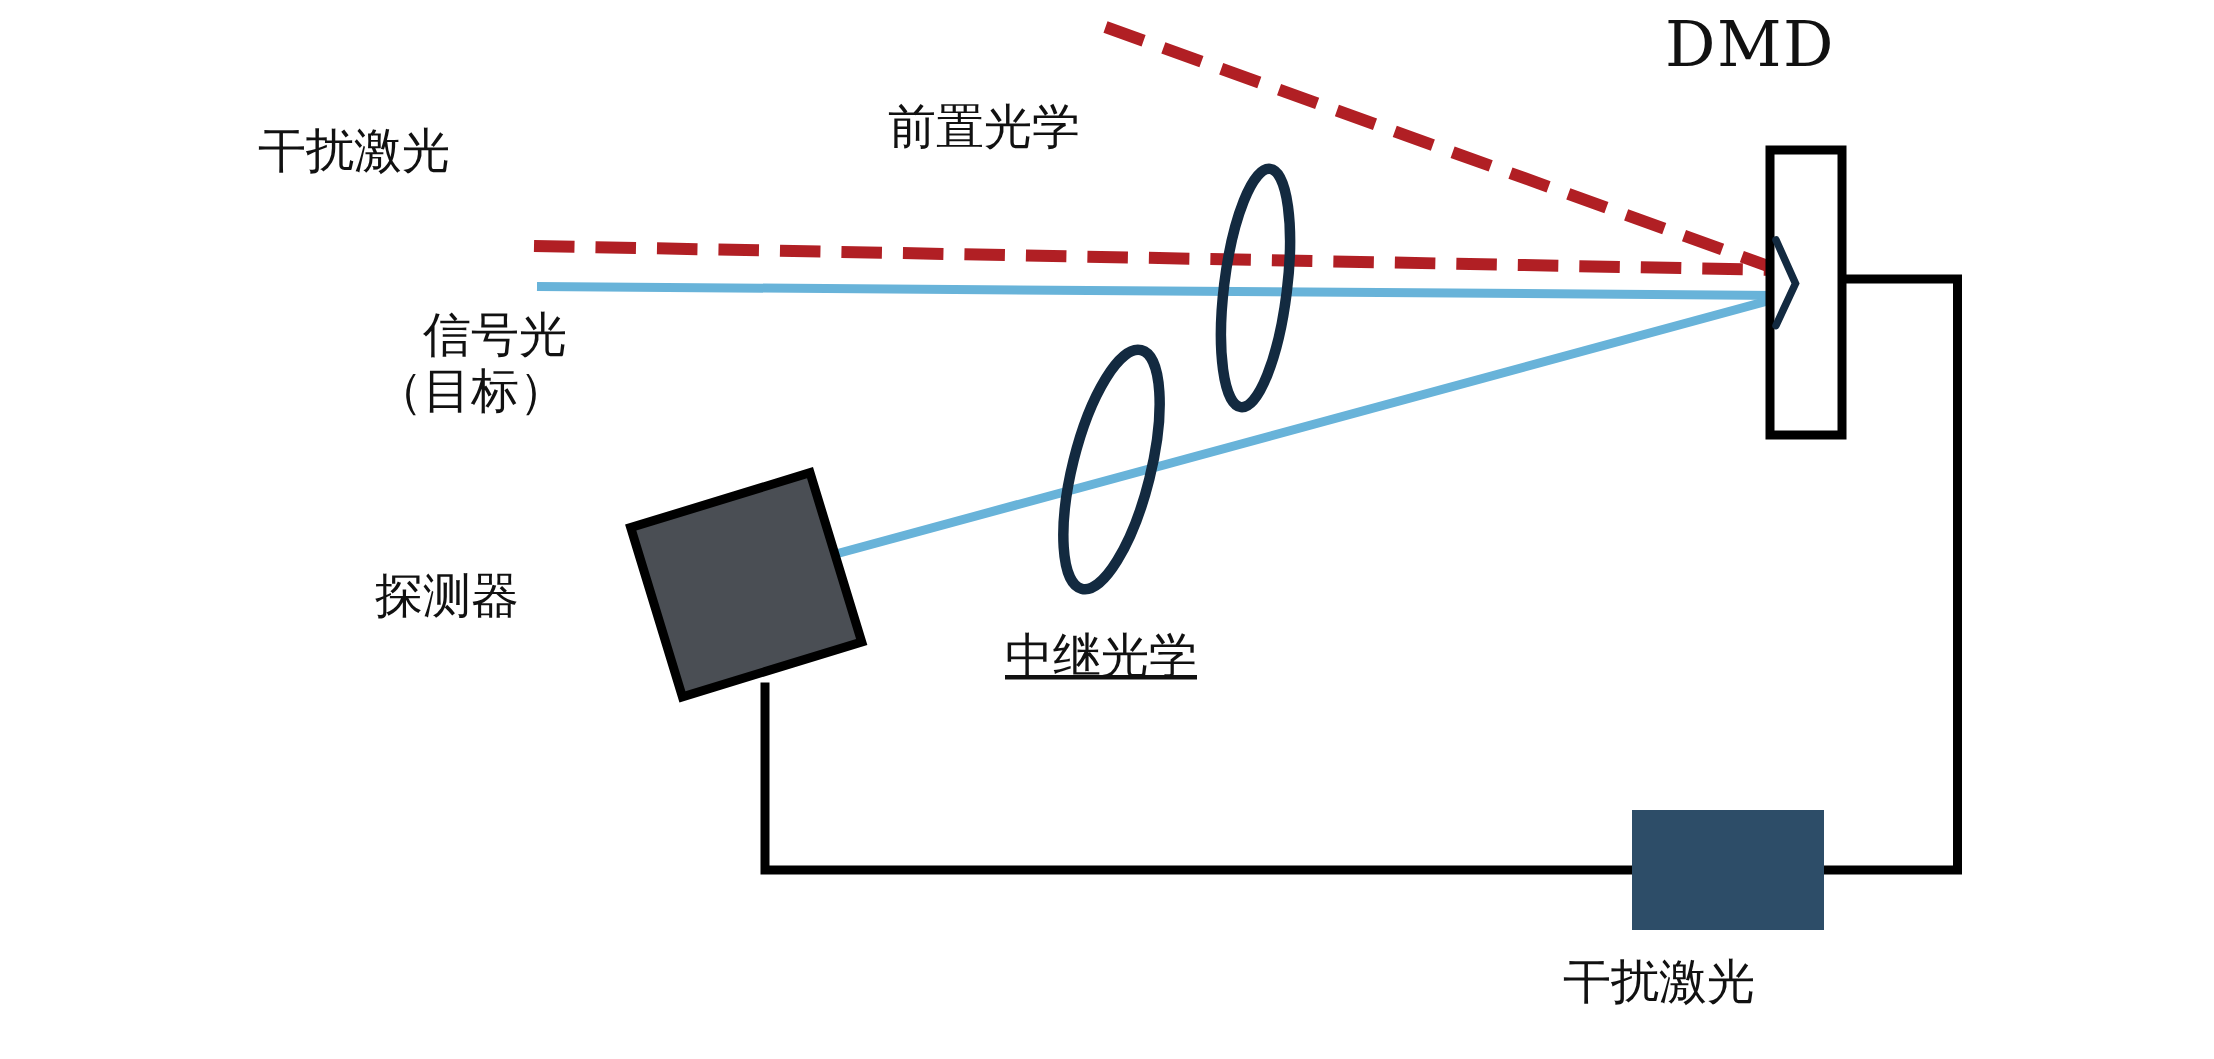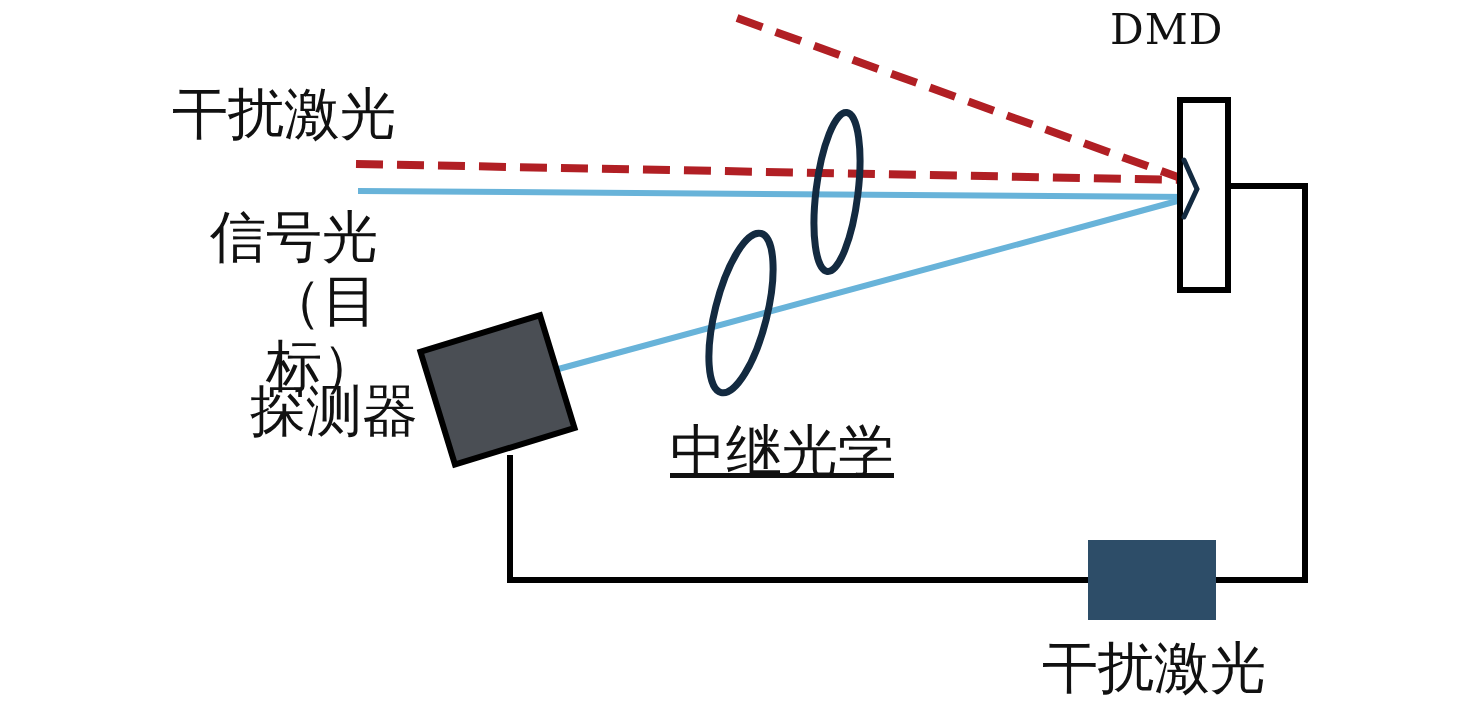--- a/index.html
+++ b/index.html
@@ -16,21 +16,21 @@
     font-family: "DejaVu Serif", "Liberation Serif", serif;
   }
   .canvas svg {
     position: absolute;
     left: 0;
     top: 0;
   }
   .label {
     position: absolute;
     color: #111111;
-    font-size: 56px;
+    font-size: 32px;
     line-height: 1.15;
     white-space: nowrap;
     font-family: "DejaVu Serif", "Liberation Serif", serif;
   }
   .label.center {
     text-align: right;
     white-space: normal;
   }
   .dmd-label {
     font-size: 42px;
@@ -64,20 +64,21 @@
 
     <rect x="1180" y="100" width="48" height="190" fill="#ffffff" stroke-width="6" stroke="#000000"></rect>
 
     <polyline points="1184,160 1197,189 1184,217" fill="none" stroke-width="5" stroke-linecap="round" stroke="#132a40"></polyline>
   </svg>
 
   <div class="label dmd-label" style="left:1110px; top:6px;">DMD</div>
 
   <div class="label" style="left:172px; top:82px;">干扰激光</div>
 
+  <div class="label" style="left:592px; top:66px;">前置光学</div>
 
   <div class="label center" style="left:168px; top:205px; width:210px;">
     <div>信号光</div>
     <div>（目标）</div>
   </div>
 
   <div class="label" style="left:250px; top:379px;">探测器</div>
 
   <div class="label" style="left:670px; top:419px;text-decoration:underline;">中继光学</div>
 

